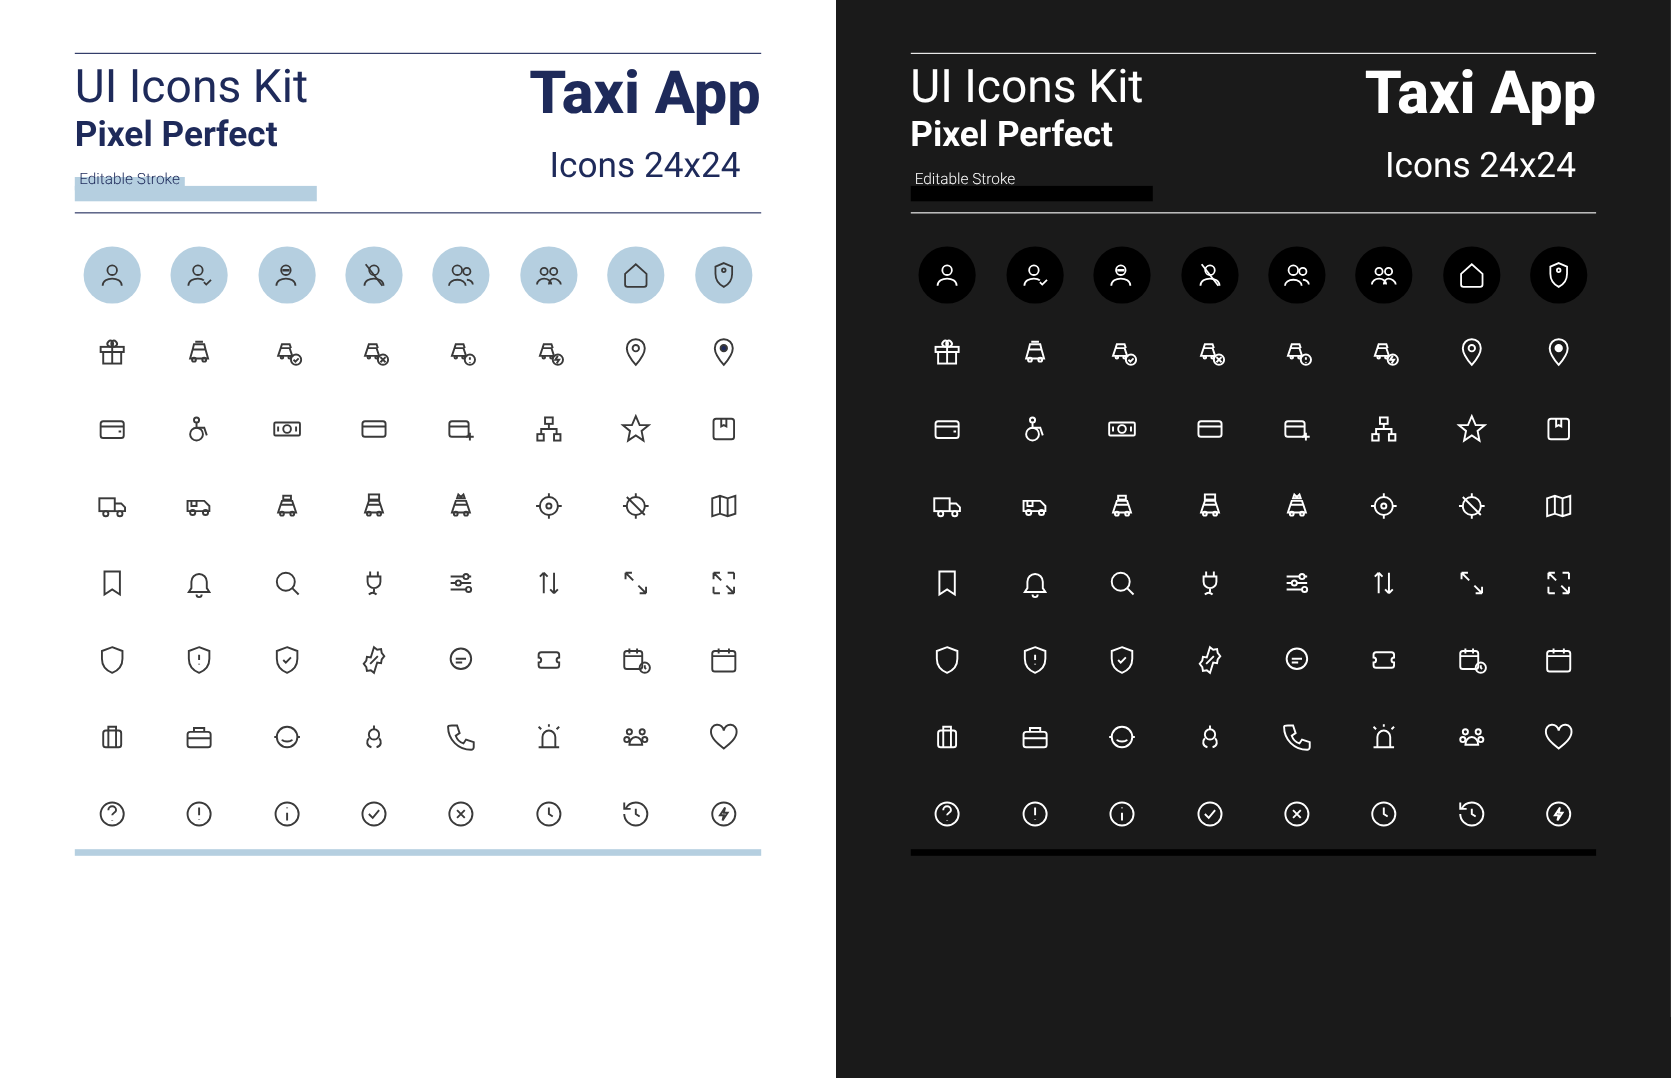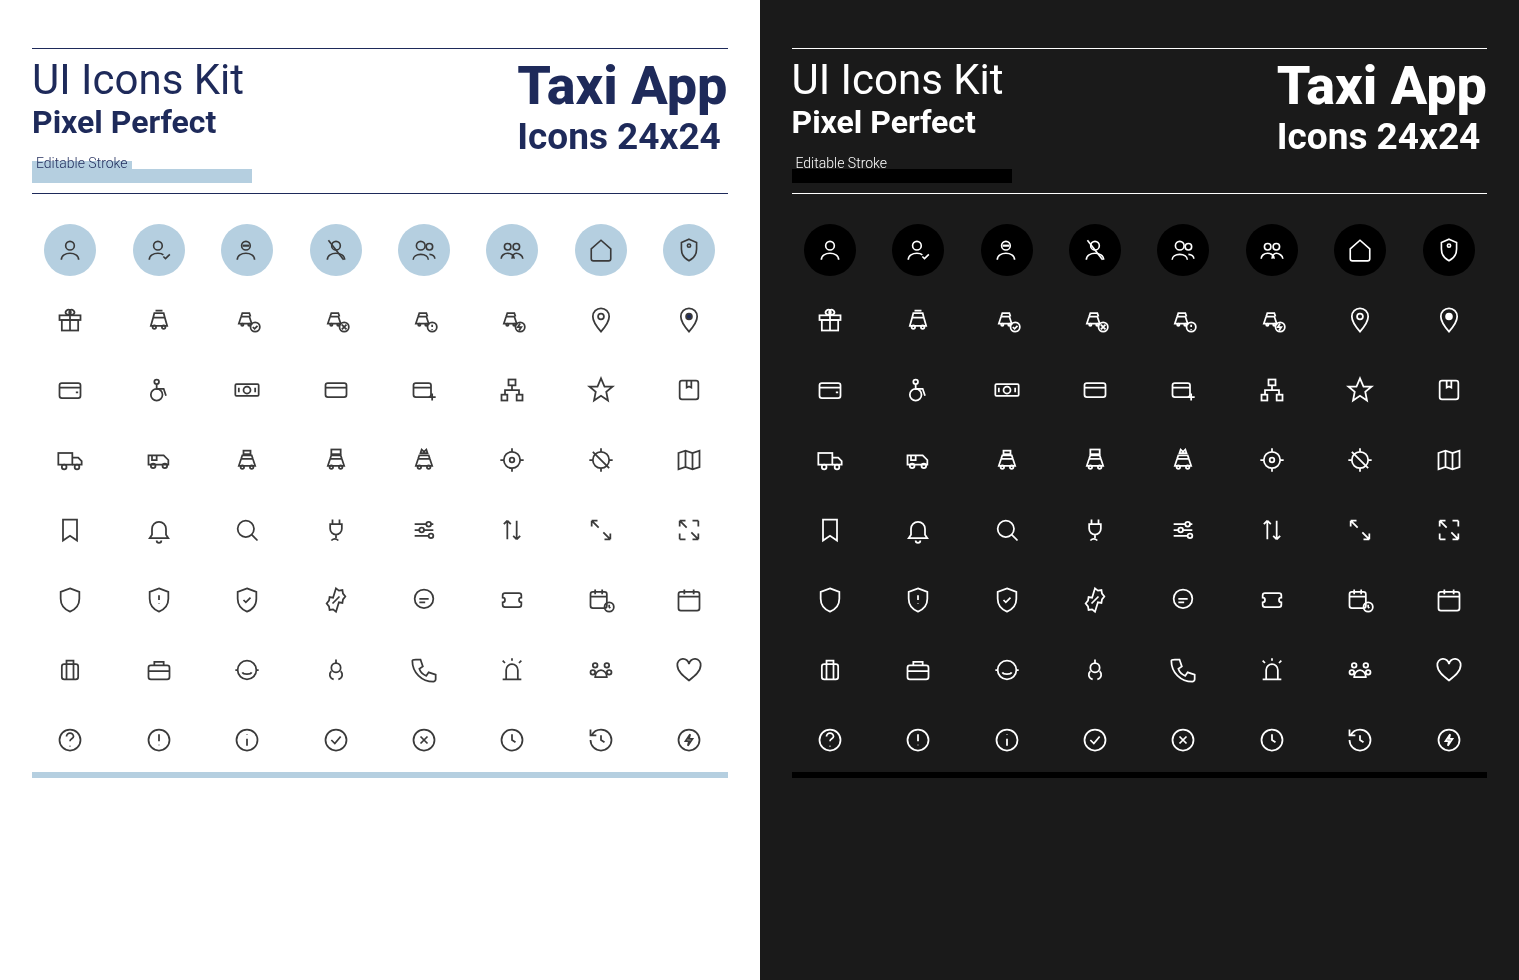--- a/index.html
+++ b/index.html
@@ -1,32 +1,32 @@
 <!DOCTYPE html>
 <html><head>
 <meta charset="utf-8">
 <style>
 *{box-sizing:border-box;margin:0;padding:0}
 body{font-family:-apple-system,BlinkMacSystemFont,"Segoe UI",Roboto,sans-serif;display:flex;width:1519px;height:980px}
-.panel{width:50%;height:100%;padding:40px 32px}
+.panel{width:50%;height:100%;padding:40px 68px}
 .light{background:#fff;color:#1e2a5a}
 .dark{background:#1a1a1a;color:#fff}
 .divider{height:1px;width:100%;margin:8px 0}
 .light .divider{background:#1e2a5a}
 .dark .divider{background:#fff}
 .header{display:flex;justify-content:space-between;align-items:flex-start;gap:30px;margin:10px 0}
 .header-left{display:flex;flex-direction:column}
 .kit-title{font-size:42px;font-weight:400;line-height:1}
 .pixel-perfect{font-size:32px;font-weight:700;margin-top:2px}
 .editable-stroke{font-size:14px;font-weight:300;margin-top:12px;padding:2px 4px;display:inline-block;width:fit-content}
 .light .editable-stroke{color:#1e2a5a}
 .light .pixel-perfect~.editable-stroke{background:linear-gradient(transparent 40%,#b5cfe0 40%)}
-.header-right{display:flex;flex-direction:column;align-items:flex-start}
+.header-right{display:flex;flex-direction:column;align-items:center}
 .app-title{font-size:54px;font-weight:800;line-height:1}
-.icons-size{font-size:37px;font-weight:700;margin-top:2px}
+.icons-size{font-size:32px;font-weight:400;margin-top:18px}
 .hl-strip{height:14px;width:220px;margin-top:-4px}
 .light .hl-strip{background:#b5cfe0}
 .dark .hl-strip{background:#000}
 .icon-grid{display:grid;grid-template-columns:repeat(8,1fr);gap:18px 12px;margin-top:30px}
 .icon-cell{display:flex;align-items:center;justify-content:center;height:52px}
 .icon-cell svg{width:28px;height:28px;stroke-width:1.5;fill:none}
 .light .icon-cell svg{stroke:#3a3a3a}
 .dark .icon-cell svg{stroke:#fff}
 .circle-bg{width:52px;height:52px;border-radius:50%;display:flex;align-items:center;justify-content:center}
 .light .circle-bg{background:#b5cfe0}

